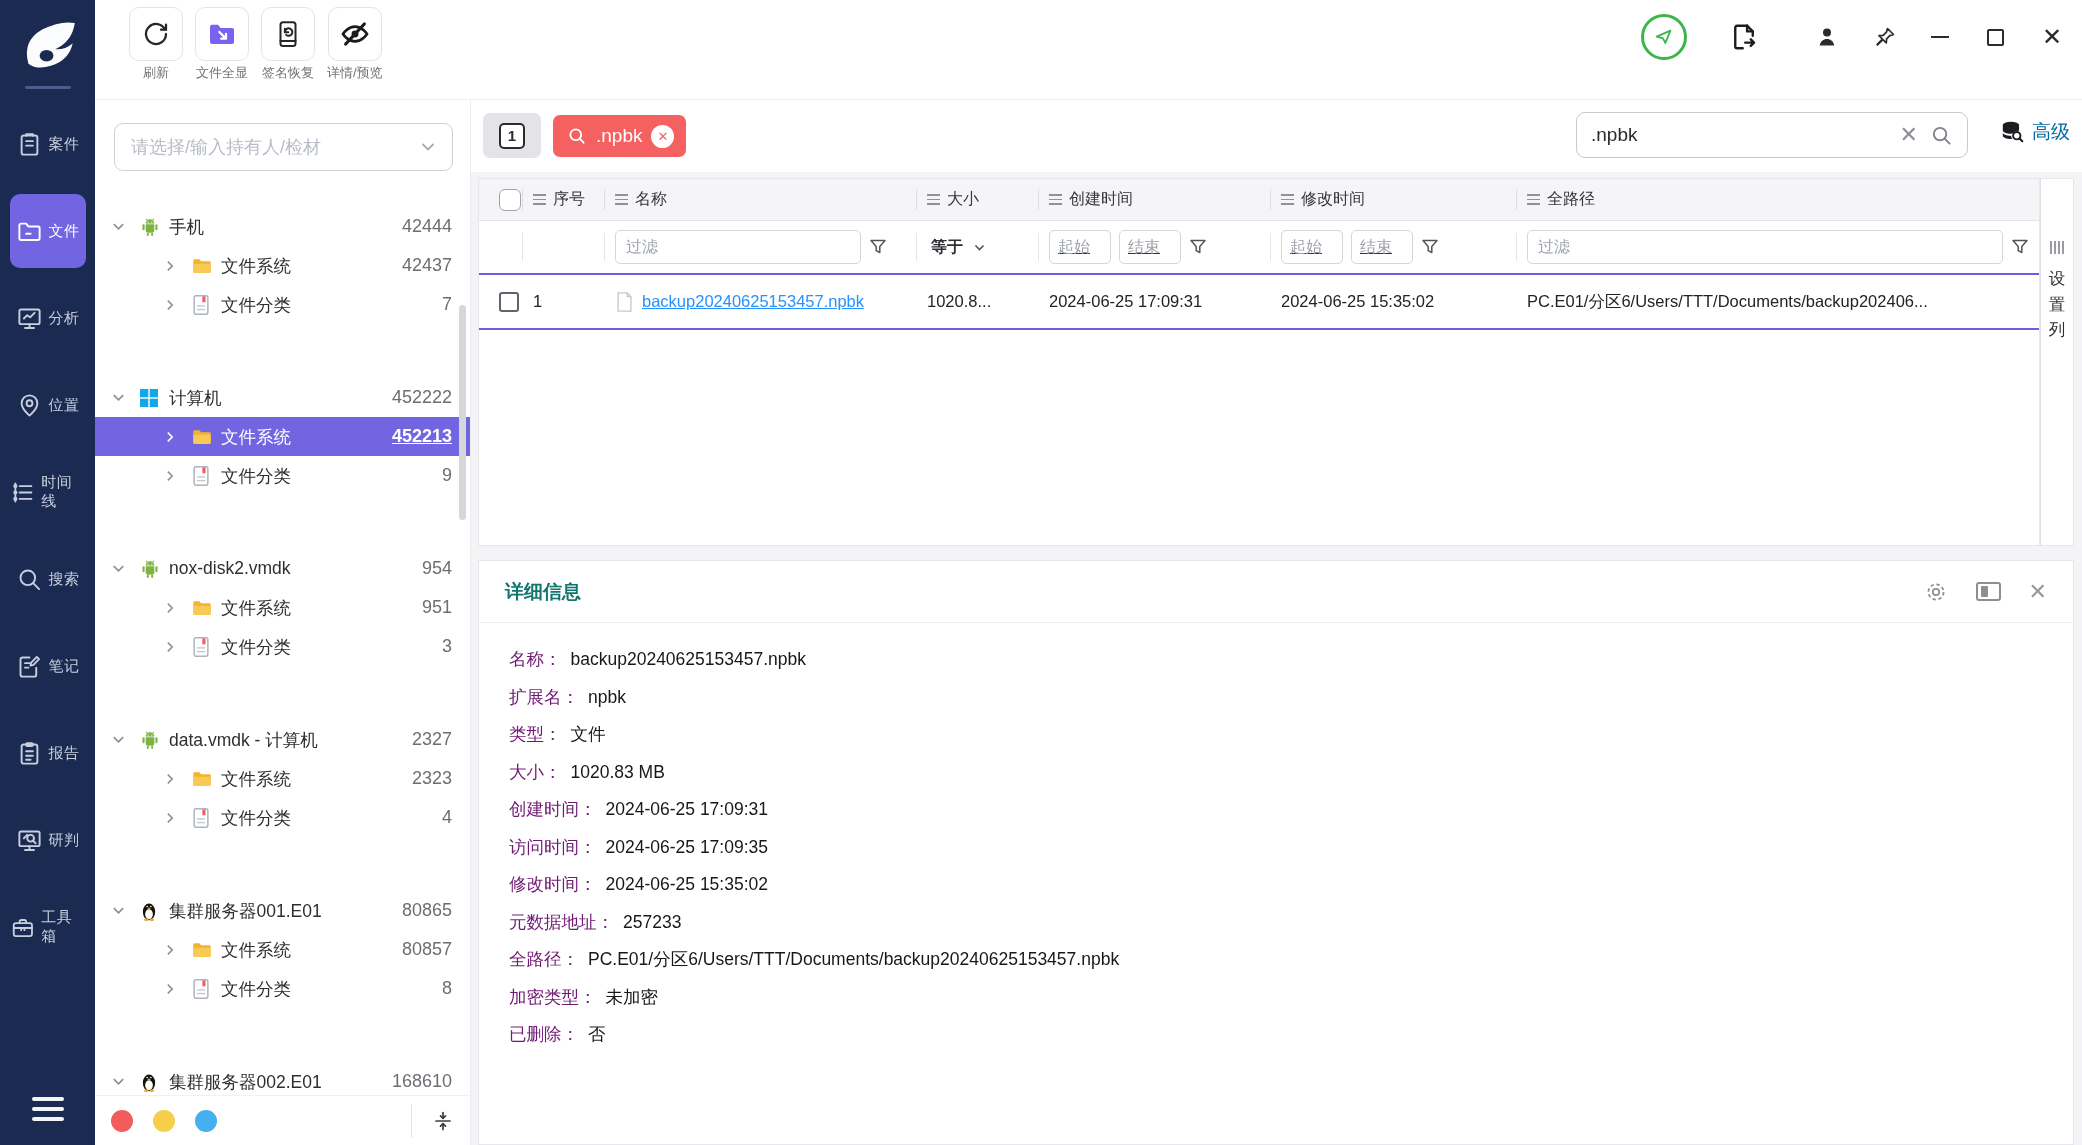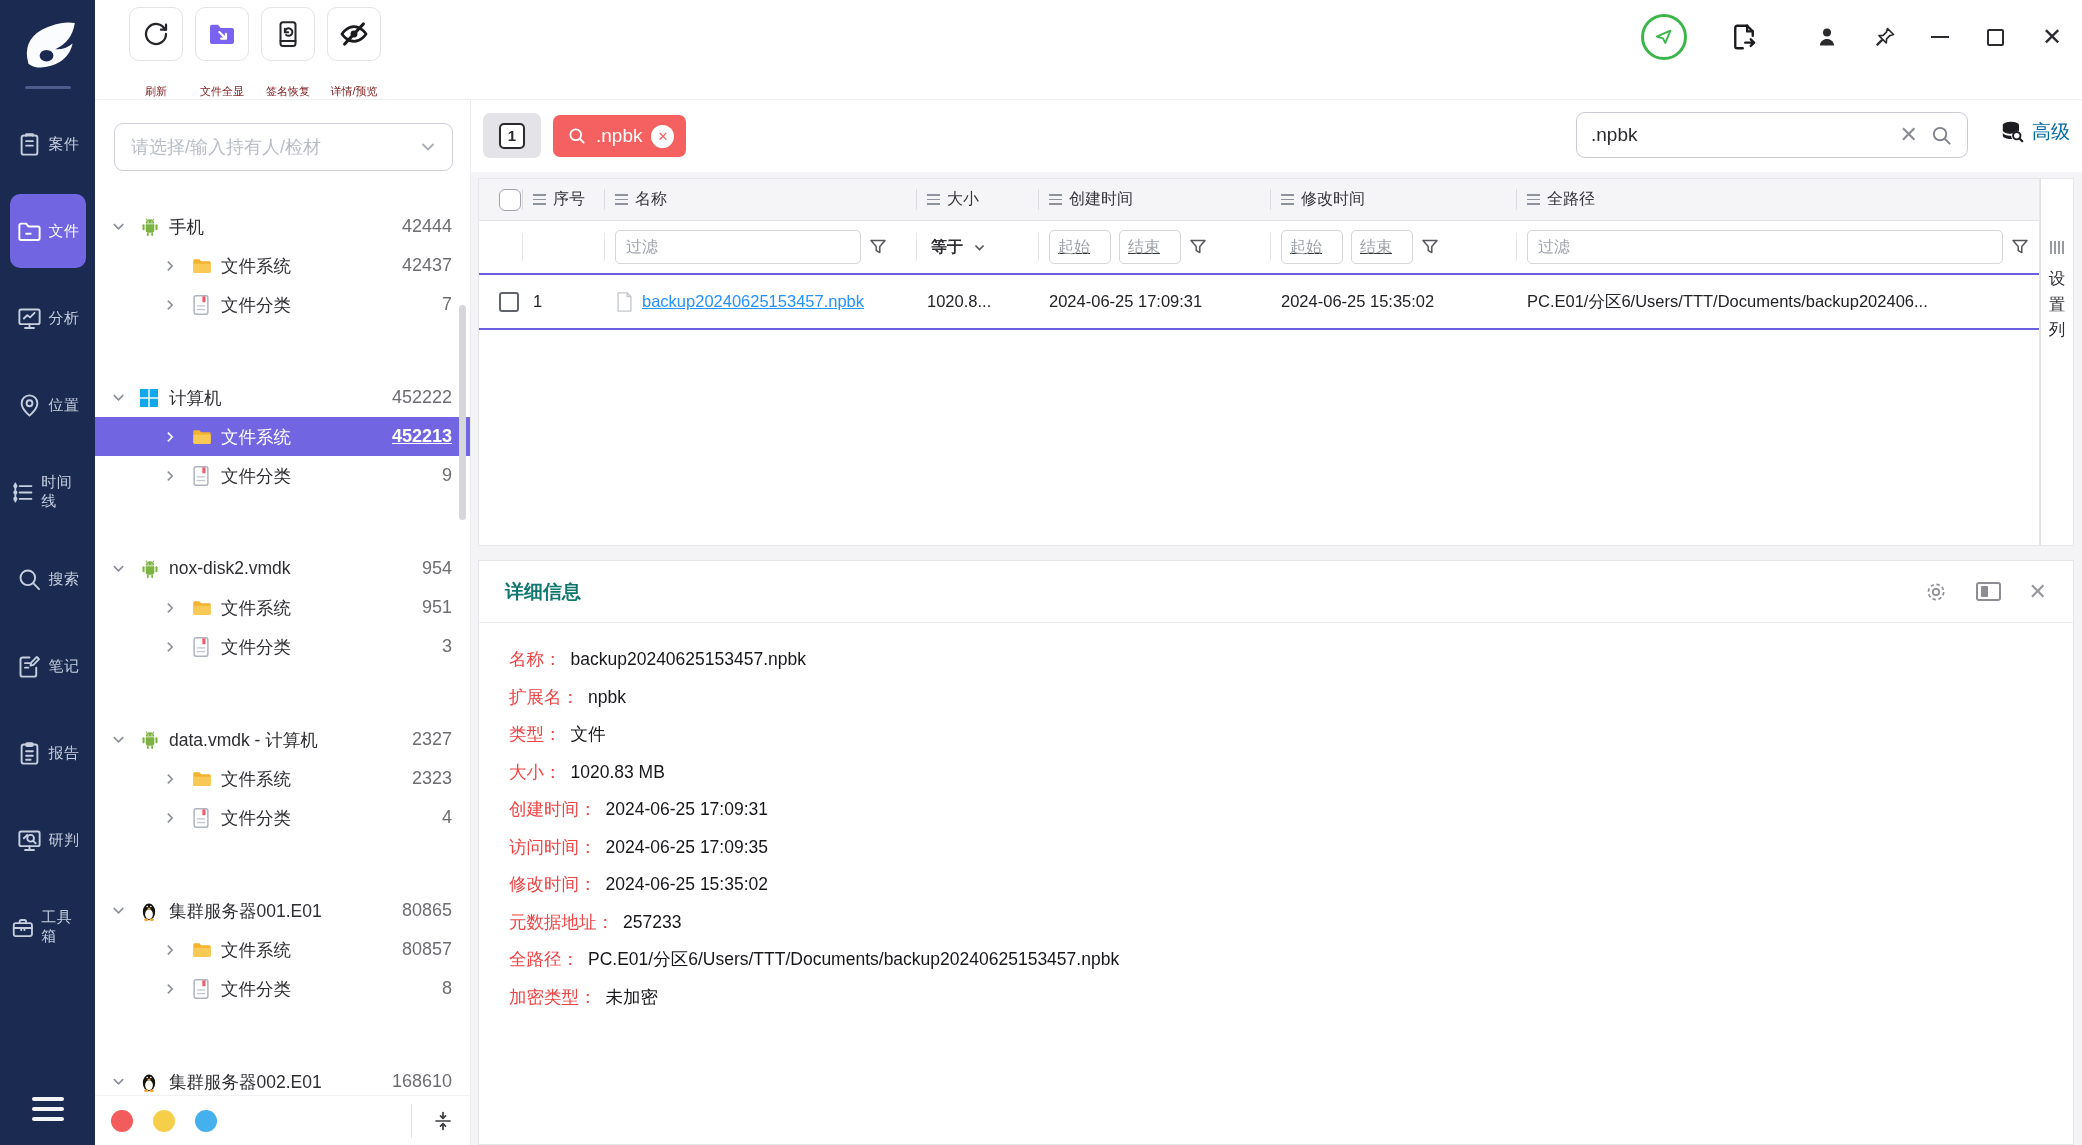--- a/index.html
+++ b/index.html
@@ -17,21 +17,21 @@
   .nav-item svg { width:27px; height:27px; stroke:currentColor; fill:none; stroke-width:1.7; stroke-linecap:round; stroke-linejoin:round; }
   .nav-label { font-size:15px; letter-spacing:.5px; }
   .hamburger { position:absolute; bottom:24px; left:50%; transform:translateX(-50%); display:flex; flex-direction:column; gap:6px; cursor:pointer; }
   .hamburger div { width:32px; height:4px; background:#f2f4f8; border-radius:2px; }
 
   
   .topbar { position:absolute; left:95px; top:0; width:1987px; height:100px; background:#fff; border-bottom:1px solid #f0f0f2; }
   .tools { position:absolute; left:34px; top:7px; display:flex; gap:12px; }
   .tool-btn { display:flex; flex-direction:column; align-items:center; gap:3px; cursor:pointer; }
   .tool-icon-box { width:54px; height:54px; border:1px solid #e4e4e8; border-radius:10px; display:flex; align-items:center; justify-content:center; background:#fff; }
-  .tool-label { font-size:11px; color:#7f1d1d;margin-top:20px; }
+  .tool-label { font-size:13px; color:#737373; }
   .win-icons { position:absolute; right:20px; top:0; height:74px; display:flex; align-items:center; }
   .notify-ring { width:46px; height:46px; border:3.5px solid #3cb54a; border-radius:50%; display:flex; align-items:center; justify-content:center; margin-right:42px; cursor:pointer; }
   .wicon { display:flex; align-items:center; justify-content:center; cursor:pointer; }
   .min-bar { width:18px; height:2.4px; background:#2c2c30; }
   .max-box { width:17px; height:17px; border:2px solid #2c2c30; border-radius:2px; }
   .close-x { font-size:24px; color:#2c2c30; line-height:1; }
 
   
   .tree-panel { position:absolute; left:95px; top:100px; width:376px; height:1045px; background:#fff; border-right:1px solid #ececf0; }
   .owner-select { position:absolute; left:19px; top:23px; width:339px; height:48px; border:1.5px solid #cdd0d8; border-radius:9px; display:flex; align-items:center; justify-content:space-between; padding:0 16px; cursor:pointer; background:#fff; }
@@ -101,21 +101,21 @@
   
   .details { position:absolute; left:478px; top:560px; width:1596px; height:585px; background:#fff; border:1px solid #e7e7eb; }
   .d-head { height:62px; border-bottom:1px solid #ededf1; display:flex; align-items:center; padding:0 26px; }
   .d-title { font-size:19px; font-weight:bold; color:#0f766e; }
   .d-icons { margin-left:auto; display:flex; align-items:center; gap:28px; }
   .panel-icon { width:25px; height:19px; border:2px solid #8d8d94; border-radius:3px; position:relative; cursor:pointer; }
   .panel-icon::before { content:''; position:absolute; left:3px; top:2px; bottom:2px; width:7px; background:#8d8d94; border-radius:1px; }
   .dx { font-size:22px; color:#97979d; line-height:1; cursor:pointer; }
   .d-body { padding:24px 30px; display:flex; flex-direction:column; gap:13.5px; font-size:17.5px; }
   .d-row { display:flex; align-items:baseline; }
-  .d-label { color:#ef4444; margin-right:9px; white-space:nowrap; }
+  .d-label { color:#701a75; margin-right:9px; white-space:nowrap; }
   .d-value { color:#18181c; }
 
   svg.ic { display:block; }
 </style>
 </head>
 <body>
 
 <div class="app">
 
   <div class="rail">
@@ -836,16 +836,20 @@
           <span class="d-value">257233</span>
         </div>
       <div class="d-row">
           <span class="d-label">全路径：</span>
           <span class="d-value">PC.E01/分区6/Users/TTT/Documents/backup20240625153457.npbk</span>
         </div>
       <div class="d-row">
           <span class="d-label">加密类型：</span>
           <span class="d-value">未加密</span>
         </div>
+      <div class="d-row">
+          <span class="d-label">已删除：</span>
+          <span class="d-value">否</span>
+        </div>
     </div>
   </div>
 
 </div>
 
 </body></html>

